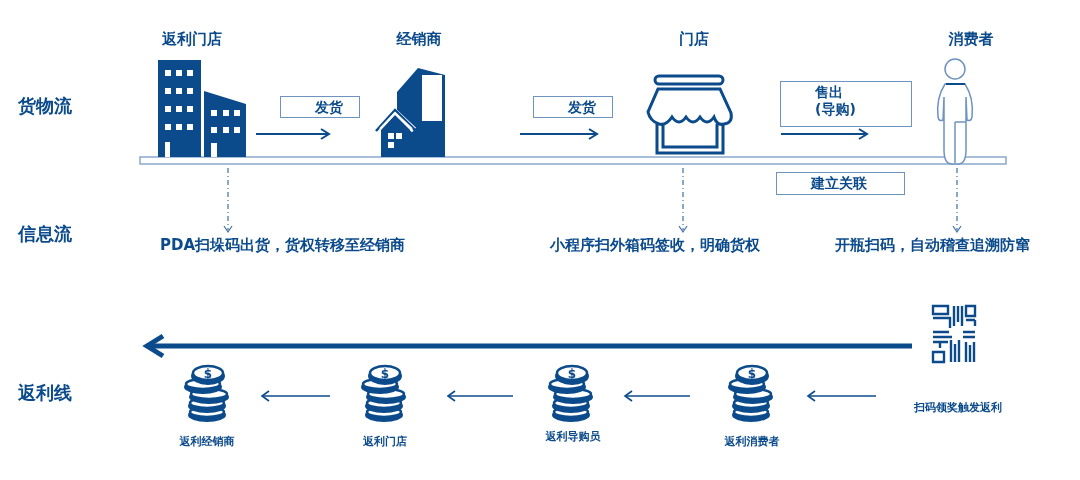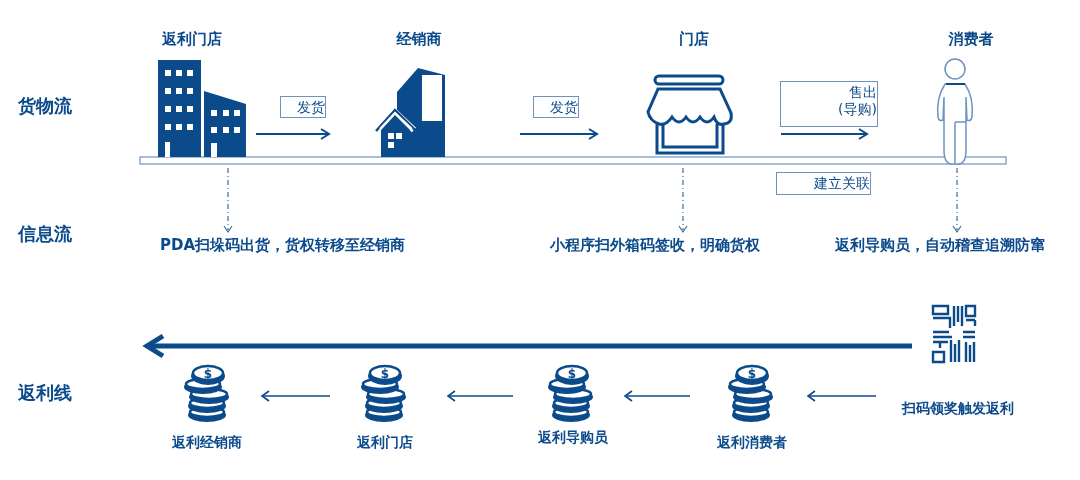--- a/index.html
+++ b/index.html
@@ -3,23 +3,23 @@
   <meta charset="utf-8">
   <style>
     html, body { margin: 0; padding: 0; background: #ffffff; }
     body { width: 1080px; height: 480px; position: relative; overflow: hidden;
            font-family: "DejaVu Sans", "Liberation Sans", sans-serif; color: #0b4a8b; }
     .abs { position: absolute; }
     .txt { font-weight: bold; color: #0b4a8b; white-space: nowrap; }
     .row-label { font-size: 18px; left: 18px; }
     .node-title { font-size: 15px; transform: translateX(-50%); }
     .info { font-size: 15px; margin-left: 20px; }
-    .rebate-label { font-size: 14px; transform: translateX(-50%); }
+    .rebate-label { font-size: 11px; transform: translateX(-50%); }
     .boxlabel { border: 1.5px solid #6e93bf; background: #fff; font-size: 14px;
-                text-align: right; line-height: 1.2; font-weight: normal; color: #0b4a8b; }
+                text-align: left; line-height: 1.2; font-weight: bold; color: #0b4a8b; padding-left: 34px; }
     svg { overflow: visible; }
   </style>
 </head>
 <body>
 
 <div class="abs txt row-label" style="top:94px;">货物流</div>
 <div class="abs txt row-label" style="top:222px;">信息流</div>
 <div class="abs txt row-label" style="top:381px;">返利线</div>
 
 <div class="abs txt node-title" style="left:192px; top:30px;">返利门店</div>
@@ -206,19 +206,19 @@
 <div class="abs boxlabel" style="left:280px; top:96px; width:44px; height:20px; line-height:20px;">发货</div>
 <div class="abs boxlabel" style="left:533px; top:96px; width:44px; height:20px; line-height:20px;">发货</div>
 <div class="abs boxlabel" style="left:780px; top:81px; width:96px; height:42px; padding-top:2px;">
   <div>售出</div>
   <div>(导购)</div>
 </div>
 <div class="abs boxlabel" style="left:776px; top:172px; width:93px; height:21px; line-height:21px;">建立关联</div>
 
 <div class="abs txt info" style="left:140px; top:236px;">PDA扫垛码出货，货权转移至经销商</div>
 <div class="abs txt info" style="left:530px; top:236px;">小程序扫外箱码签收，明确货权</div>
-<div class="abs txt info" style="left:815px; top:236px;">返利导购员，自动稽查追溯防窜</div>
+<div class="abs txt info" style="left:815px; top:236px;">开瓶扫码，自动稽查追溯防窜</div>
 
 <div class="abs txt rebate-label" style="left:207px; top:434px;">返利经销商</div>
 <div class="abs txt rebate-label" style="left:385px; top:434px;">返利门店</div>
 <div class="abs txt rebate-label" style="left:573px; top:429px;">返利导购员</div>
 <div class="abs txt rebate-label" style="left:752px; top:434px;">返利消费者</div>
 <div class="abs txt rebate-label" style="left:958px; top:400px;">扫码领奖触发返利</div>
 
 </body></html>

